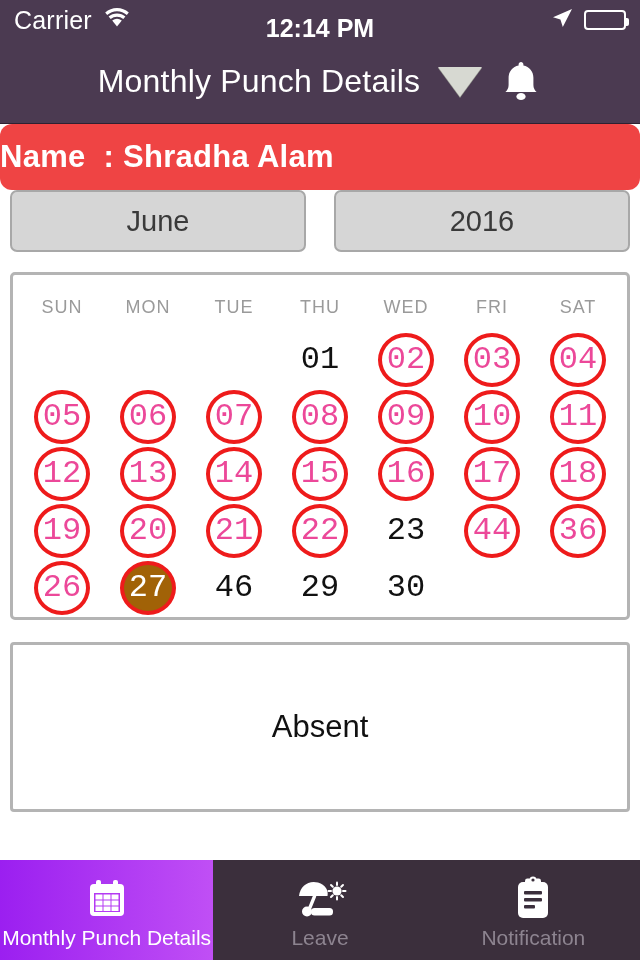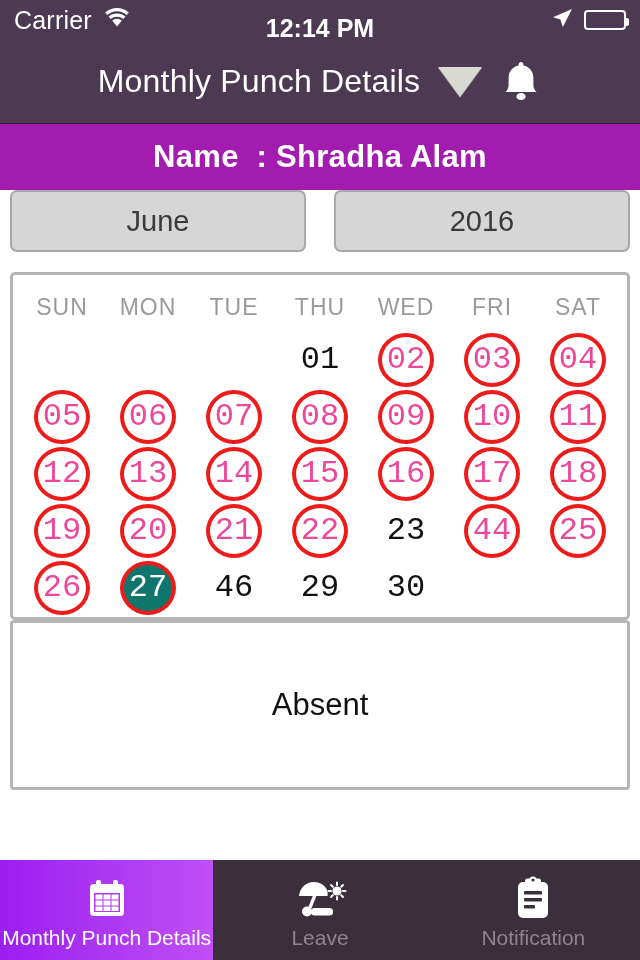--- a/index.html
+++ b/index.html
@@ -65,24 +65,25 @@
     border-right: 22px solid transparent;
     border-top: 30px solid #d7d9d2;
     filter: drop-shadow(0 1px 0 #8e9089);
     cursor: pointer;
   }
   .bell { cursor: pointer; display: block; }
 
   
   .namebar {
     height: 66px; flex: 0 0 66px;
-    background: #a21caf;
-    display: flex; align-items: center; justify-content: center;
+    background: #ef4444;
+    display: flex; align-items: center; justify-content: flex-start;
     color: #ffffff; font-size: 31px; font-weight: bold;
     letter-spacing: .3px;
+    border-radius: 12px;
   }
   .namebar .nb-label { white-space: pre; }
 
   
   .content { flex: 1 1 auto; padding: 0 10px 0 10px; background: #fff; }
 
   .selector-row { display: flex; gap: 28px; }
   .selector {
     flex: 1 1 0;
     height: 62px;
@@ -103,47 +104,48 @@
     padding: 8px 6px 10px 6px;
     height: 348px;
   }
   .cal-head, .cal-row {
     display: grid;
     grid-template-columns: repeat(7, 1fr);
   }
   .cal-head { height: 48px; }
   .cal-head div {
     display: flex; align-items: center; justify-content: center;
-    font-size: 23px; color: #9a9a9a; letter-spacing: 1px;
+    font-size: 18px; color: #9a9a9a; letter-spacing: 1px;
   }
   .cal-row { height: 57px; }
   .cell {
     display: flex; align-items: center; justify-content: center;
     cursor: pointer;
   }
   .daynum {
     width: 56px; height: 54px;
     display: flex; align-items: center; justify-content: center;
     font-size: 32px; color: #111111;
     border-radius: 50%;
     font-family: Liberation Mono, monospace;
   }
   .daynum.marked {
     border: 4px solid #ee1b1b;
     color: #ec4899;
   }
   .daynum.selected {
     border: 4px solid #ee1b1b;
-    background: #0f766e;
+    background: #a16207;
     color: #ffffff;
   }
   .daynum.empty { cursor: default; }
 
   
   .status-panel {
+    margin-top: 22px;
     height: 170px;
     border: 3px solid #b4b4b4;
     border-radius: 4px;
     background: #ffffff;
     display: flex; align-items: center; justify-content: center;
     font-size: 31px; color: #111111;
   }
 
   
   .tabbar {
@@ -308,21 +310,21 @@
             <div class="cell">
               <div class="daynum marked">22</div>
             </div>
             <div class="cell">
               <div class="daynum">23</div>
             </div>
             <div class="cell">
               <div class="daynum marked">44</div>
             </div>
             <div class="cell">
-              <div class="daynum marked">25</div>
+              <div class="daynum marked">36</div>
             </div>
           </div>
           <div class="cal-row">
             <div class="cell">
               <div class="daynum marked">26</div>
             </div>
             <div class="cell">
               <div class="daynum selected">27</div>
             </div>
             <div class="cell">

